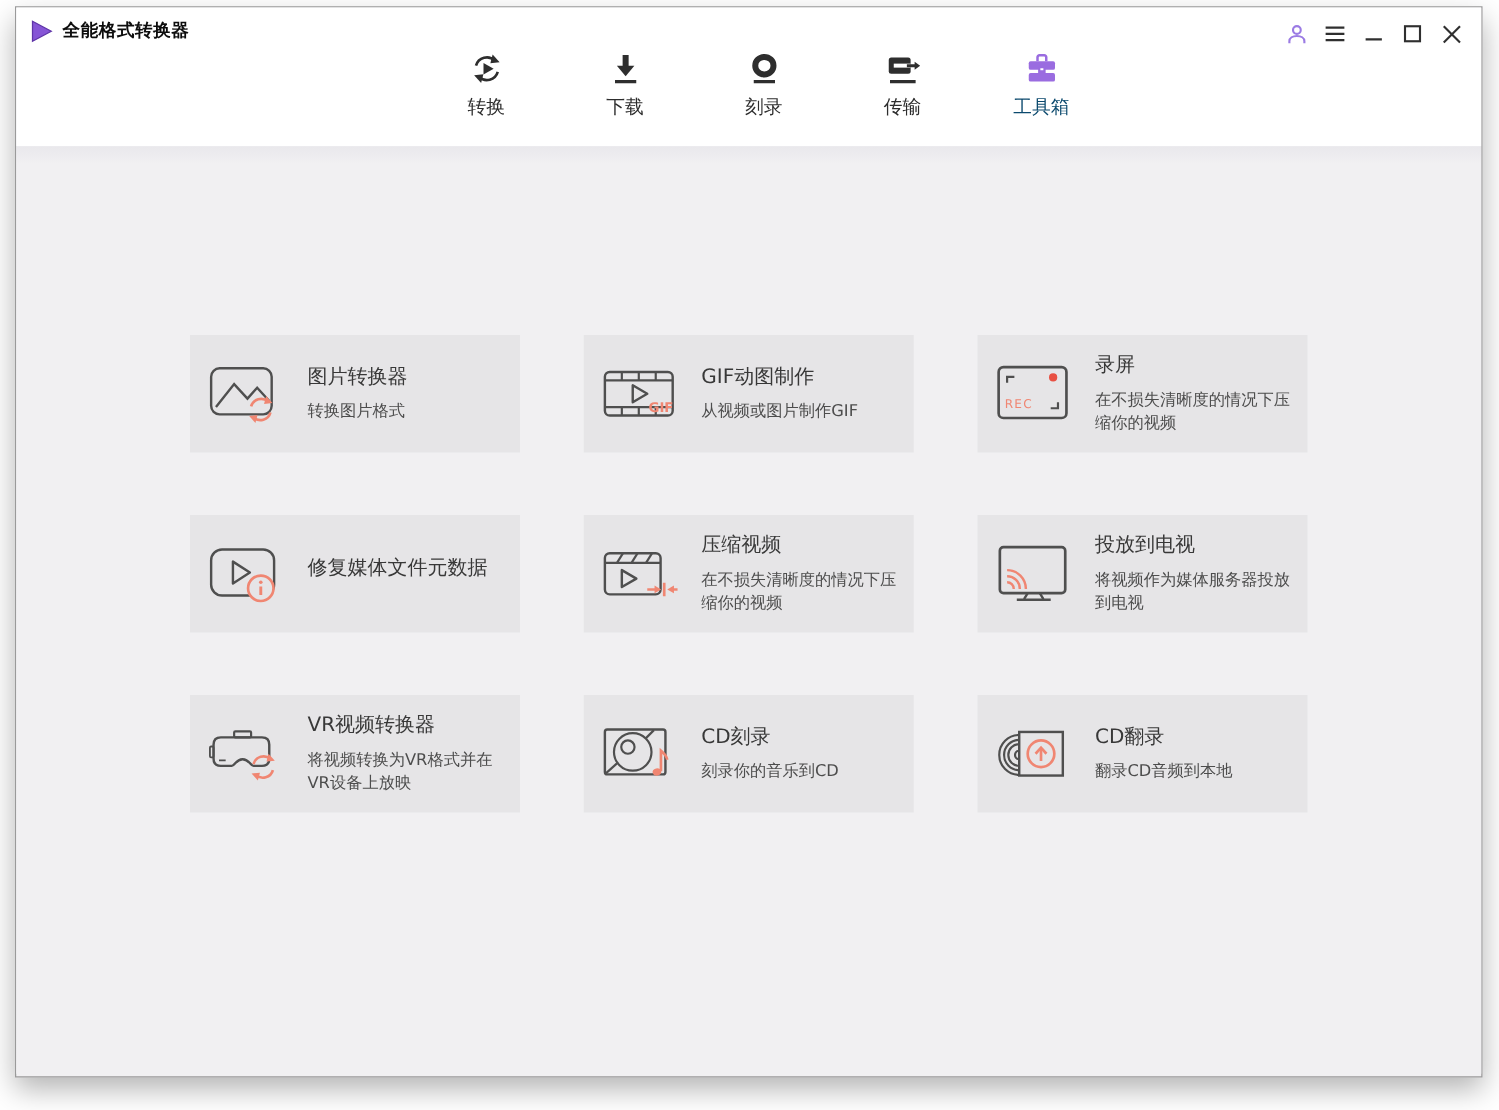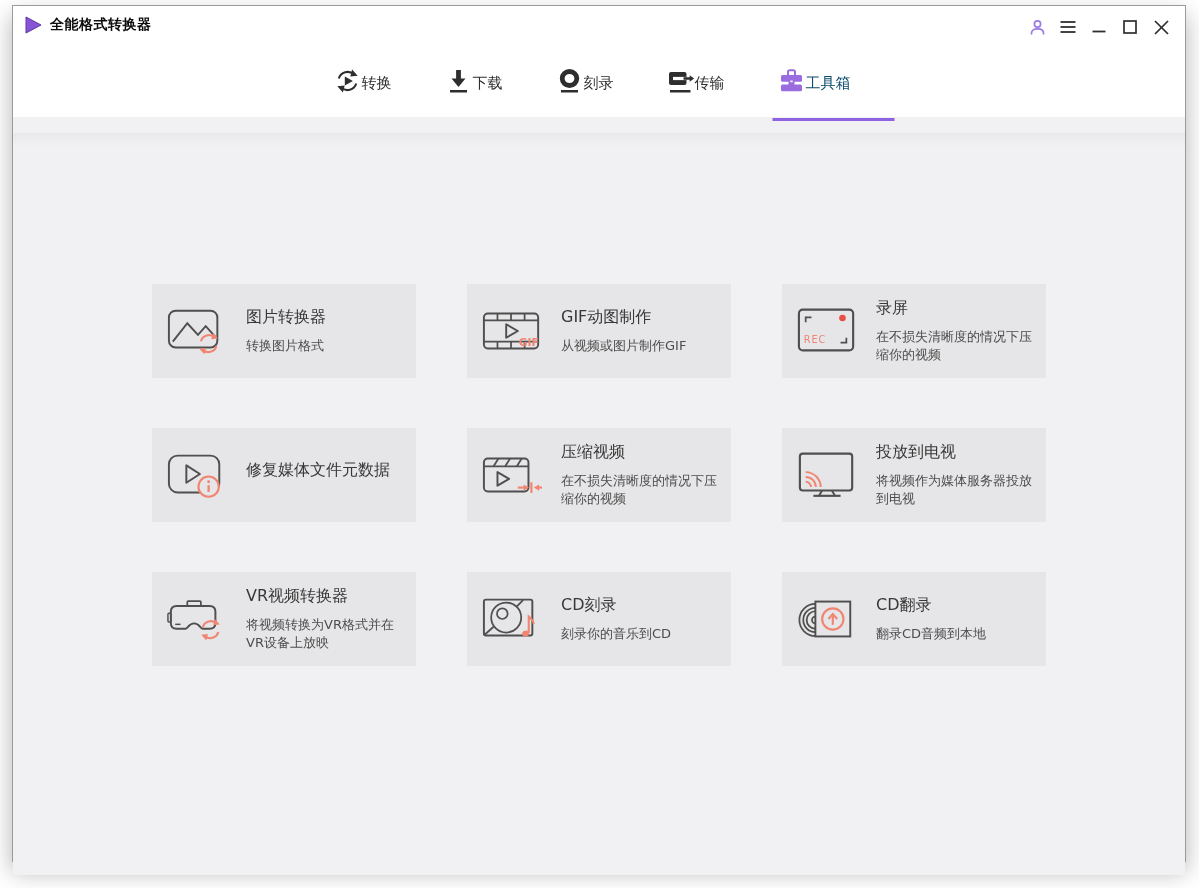--- a/index.html
+++ b/index.html
@@ -17,34 +17,34 @@
 
   .titlebar { position:absolute; left:10px; top:9px; display:flex; align-items:center; gap:7px; }
   .logo { width:20px; height:20px; display:block; }
   .app-title { font-size:14px; font-weight:bold; color:#0d0d0d; letter-spacing:.5px; }
 
   .window-controls { position:absolute; right:13px; top:10px; display:flex; align-items:center; gap:9px; }
   .ctrl { width:22px; height:22px; display:flex; align-items:center; justify-content:center; cursor:default; }
 
   .nav { position:absolute; top:33px; left:50%; transform:translateX(calc(-50% + 12px));
          display:flex; }
-  .nav-tab { position:relative; width:111px; height:82px; display:flex; flex-direction:row;
+  .nav-tab { position:relative; width:111px; height:82px; display:flex; flex-direction:column;
              align-items:center; cursor:default;text-align:center; }
   .nav-icon { height:30px; display:flex; align-items:flex-end; justify-content:center; }
   .nav-label { margin-top:7px; font-size:15px; color:#2d2d2d; }
   .nav-tab.active .nav-label { color:#0c4a6e; }
   .nav-underline { position:absolute; left:50%; bottom:0; transform:translateX(-50%);
                    width:122px; height:3px; background:#8f62e2; }
 
   
   .content { position:relative; height:742px;
              background:linear-gradient(180deg,#e9e8ec 0px,#f1f0f2 14px); }
 
   .grid { display:grid; grid-template-columns:repeat(3,264px); grid-auto-rows:94px;
-          column-gap:51px; row-gap:50px; justify-content:center; padding-top:151px;margin-top:16px; }
+          column-gap:51px; row-gap:50px; justify-content:center; padding-top:151px; }
 
   .card { background:#e6e5e7; display:flex; align-items:center; padding:0 10px 0 14px; cursor:pointer; }
   .card-icon { width:62px; height:50px; flex:0 0 62px; margin-right:18px; }
   .card-text { flex:1; min-width:0; }
   .card-title { font-size:16px; color:#383838; margin-bottom:9px; }
   .card-sub { font-size:13px; color:#4d4d4d; line-height:18px; }
 
   svg { display:block; }
   text { font-family:"DejaVu Sans","Liberation Sans",sans-serif; }
 </style>

